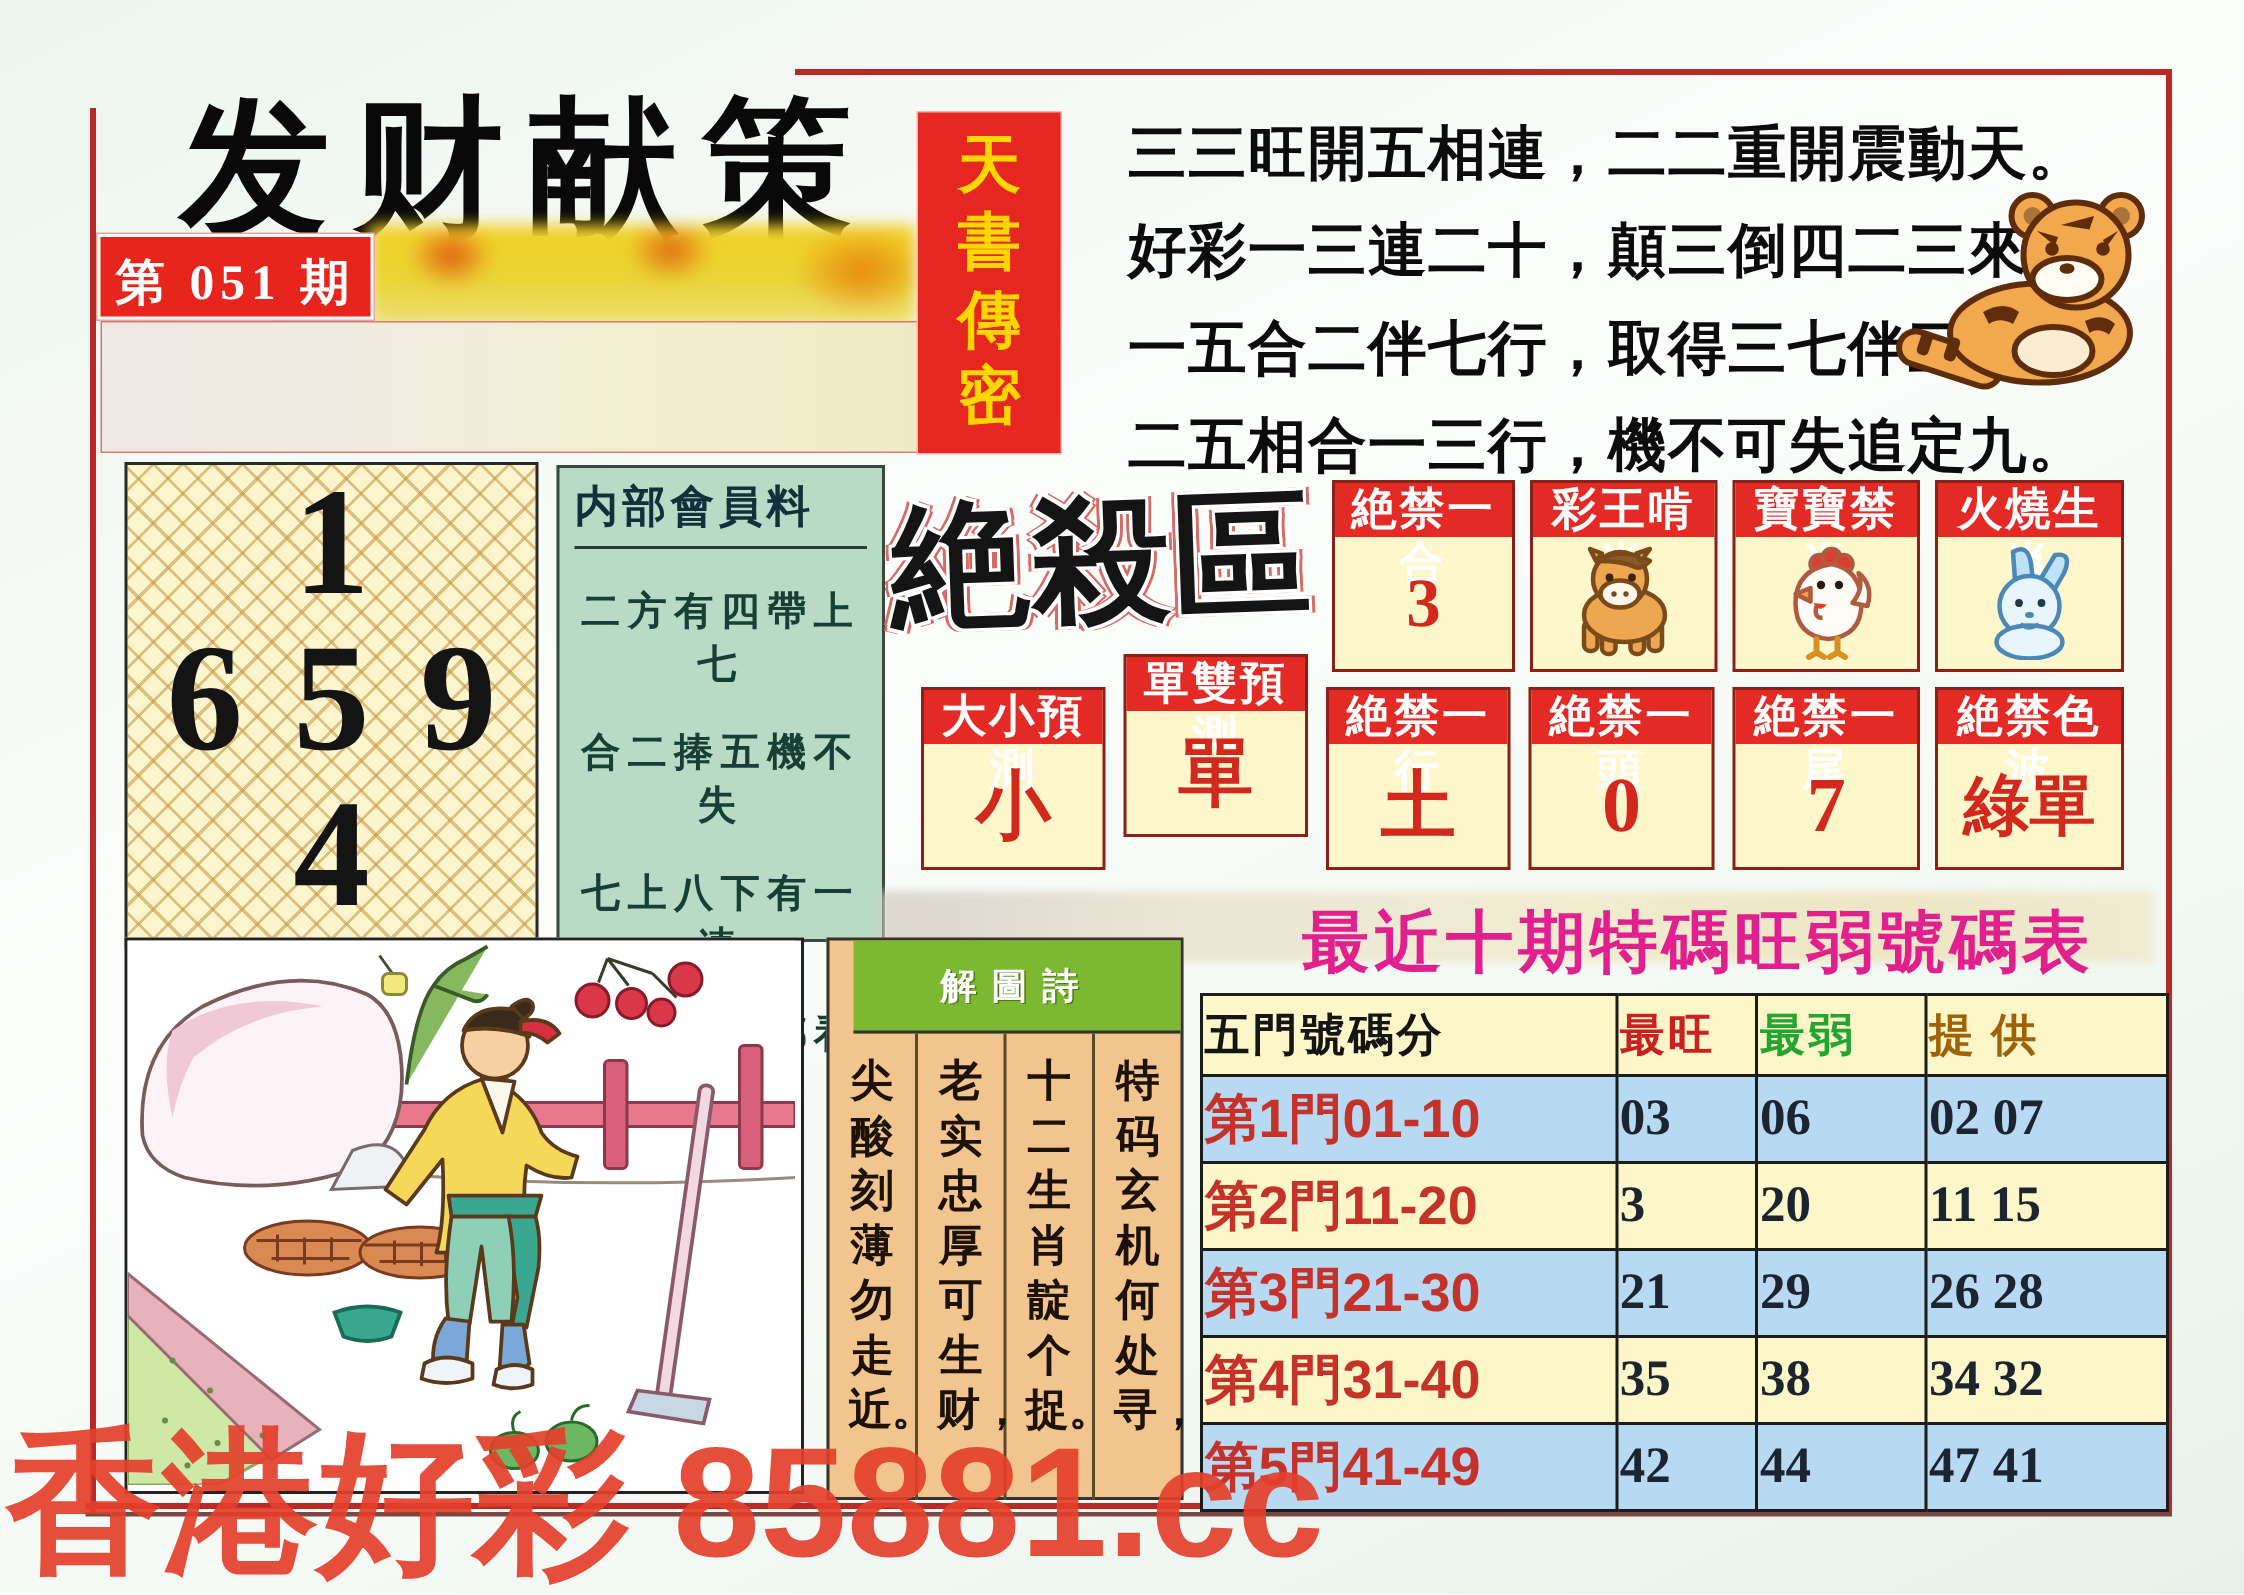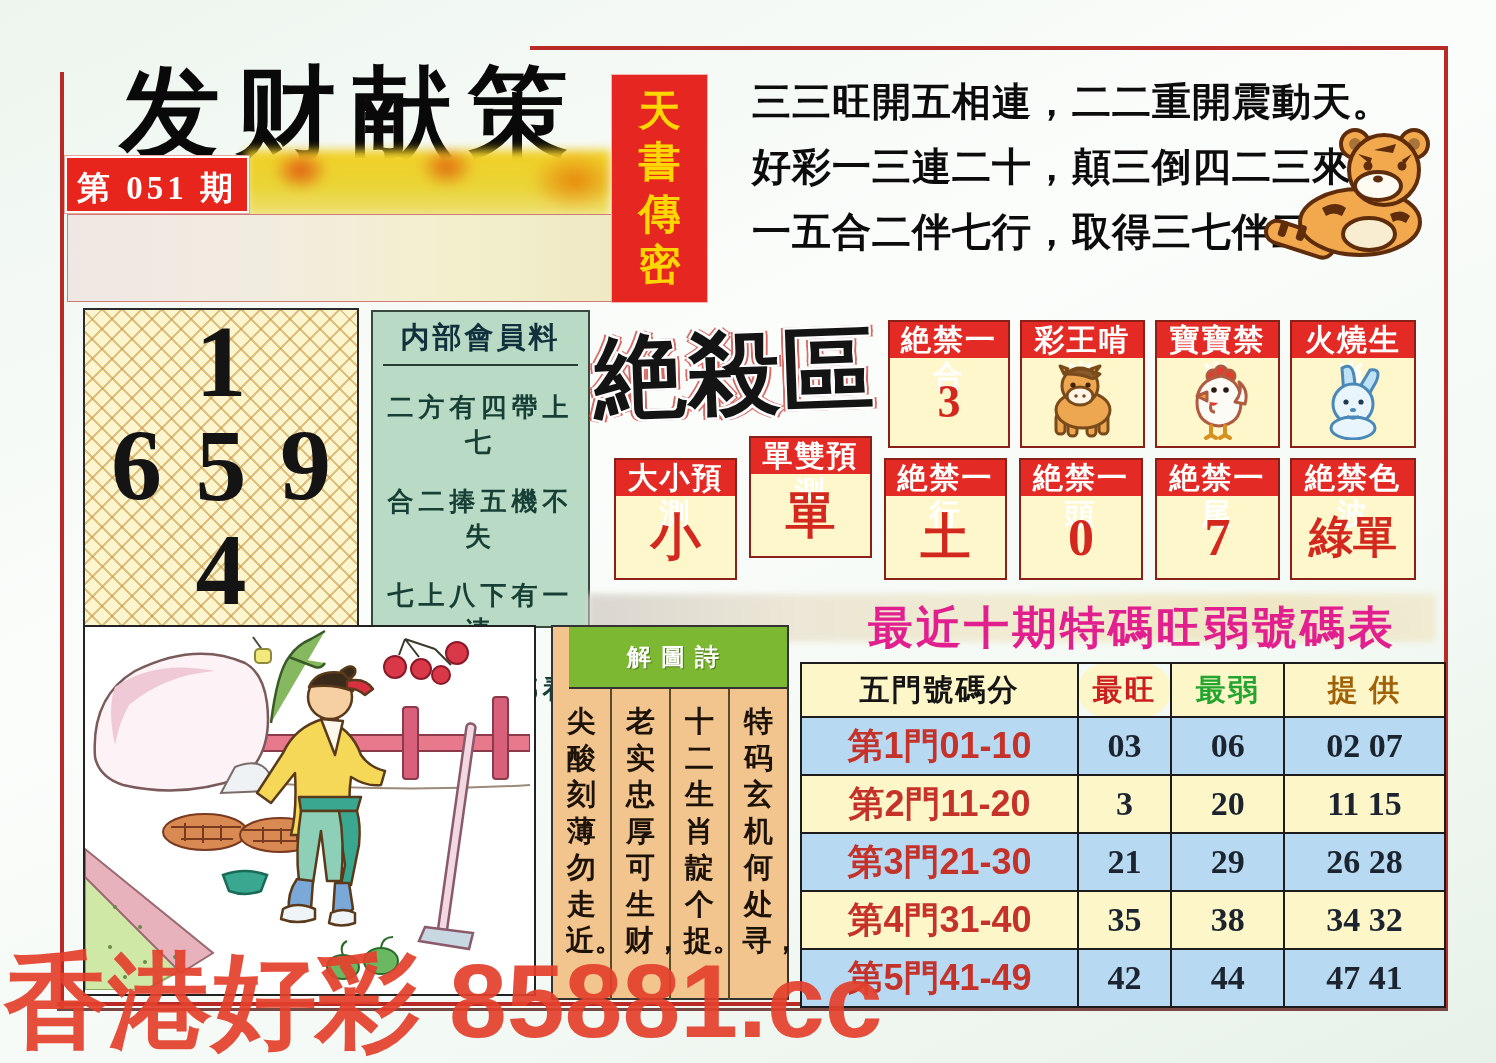--- a/index.html
+++ b/index.html
@@ -35,40 +35,40 @@
 
   
   .hatch-box{left:83px;top:308px;width:272px;height:320px;border:2px solid #2a2a2a;
       background-color:#fcf5cd;
       background-image:repeating-linear-gradient(45deg,rgba(201,148,62,.55) 0 2px,transparent 2px 14px),
                        repeating-linear-gradient(-45deg,rgba(201,148,62,.55) 0 2px,transparent 2px 14px);}
   .bignum{position:absolute;font-size:102px;line-height:.95;color:#141414;font-weight:bold;}
 
   .member-box{left:371px;top:310px;width:219px;height:318px;border:2px solid #39493d;
       background:#b9dac5;box-sizing:border-box;padding:6px 10px;}
-  .member-title{font-size:29px;font-weight:bold;color:#10303c;text-align:center;letter-spacing:3px;
+  .member-title{font-size:29px;font-weight:bold;color:#10303c;text-align:left;letter-spacing:3px;
       border-bottom:2px solid #2c3c34;padding-bottom:6px;}
   .member-line{font-size:26px;color:#173f35;font-weight:bold;letter-spacing:5px;margin-top:24px;text-align:center;}
 
   
   .kz-title{left:594px;top:328px;font-size:92px;font-weight:900;color:#141414;letter-spacing:2px;
       transform:rotate(-2deg);line-height:1;
       text-shadow:2px 0 0 #fff,-2px 0 0 #fff,0 2px 0 #fff,0 -2px 0 #fff,2px 2px 0 #fff,
                   -2px -2px 0 #fff,2px -2px 0 #fff,-2px 2px 0 #fff,
                   4px 2px 0 #d86a66,-4px -2px 0 #d86a66,4px -2px 0 #d86a66,-4px 2px 0 #d86a66;}
   .pbox{position:absolute;border:2px solid #8a2018;background:#fdf7cb;box-sizing:border-box;}
   .pbox .ph{background:#e32a24;color:#fff;text-align:center;font-weight:bold;
       font-size:30px;letter-spacing:2px;height:36px;line-height:36px;}
   .pbox .pv{display:flex;align-items:center;justify-content:center;color:#d3281e;font-weight:bold;}
 
   
   .tbl-title{left:812px;top:598px;width:640px;text-align:center;font-family:"Liberation Sans",sans-serif;
       font-weight:900;font-size:45px;color:#e21f8e;letter-spacing:3px;white-space:nowrap;}
   table.hot{position:absolute;left:800px;top:662px;width:646px;border-collapse:collapse;}
-  table.hot td{border:2px solid #1c1c1c;text-align:center;vertical-align:middle;}
+  table.hot td{border:2px solid #1c1c1c;vertical-align:middle;}
   table.hot tr.hdr td{background:#fdf6c8;height:50px;font-size:30px;font-weight:bold;letter-spacing:2px;}
   table.hot tr.data td{height:54px;font-size:34px;font-weight:bold;color:#1c2430;}
   table.hot tr.blue td{background:#b7d9f2;}
   table.hot tr.yellow td{background:#fdf6c8;}
   td.rowlabel{color:#c5322a !important;font-size:36px !important;font-family:"Liberation Sans",sans-serif;}
   .h-name{color:#151515;} .h-hot{color:#cc2020;} .h-weak{color:#23a52f;} .h-prov{color:#a16207;}
 
   
   .cartoon-box{left:83px;top:625px;width:449px;height:367px;border:2px solid #222;background:#fff;}
   .riddle-box{left:551px;top:625px;width:238px;height:375px;border:2px solid #333;box-sizing:border-box;background:#f2c48e;}
@@ -102,20 +102,21 @@
     <span>第 051 期</span>
   </div>
   <div class="abs censor-white"></div>
   <div class="abs banner">
     <div class="vstack">天書傳密</div>
   </div>
 
   <div class="abs poem-line" style="top:75px;">三三旺開五相連，二二重開震動天。</div>
   <div class="abs poem-line" style="top:140px;">好彩一三連二十，顛三倒四二三來。</div>
   <div class="abs poem-line" style="top:205px;">一五合二伴七行，取得三七伴三走。</div>
+  <div class="abs poem-line" style="top:270px;">二五相合一三行，機不可失追定九。</div>
 
   <svg class="abs" style="left:1262px;top:122px;" width="182" height="142" viewBox="0 0 182 142">
     <g stroke="#5f2d0c" stroke-width="4" stroke-linejoin="round">
       <rect x="8" y="96" width="70" height="22" rx="11" fill="#f2a94e" transform="rotate(18 8 96)"></rect>
       <ellipse cx="98" cy="100" rx="60" ry="33" fill="#f2a94e"></ellipse>
       <ellipse cx="107" cy="112" rx="26" ry="16" fill="#f8edd0"></ellipse>
       <circle cx="93" cy="22" r="14" fill="#f2a94e"></circle>
       <circle cx="152" cy="22" r="14" fill="#f2a94e"></circle>
       <circle cx="93" cy="22" r="6" fill="#a8743a" stroke="none"></circle>
       <circle cx="152" cy="22" r="6" fill="#a8743a" stroke="none"></circle>
@@ -247,21 +248,21 @@
     <div class="pv" style="height:82px;font-size:44px;">綠單</div>
   </div>
 
   <div class="abs censor-mid"></div>
 
   <div class="abs tbl-title">最近十期特碼旺弱號碼表</div>
   <table class="hot">
     <tbody>
         <tr class="hdr">
       <td style="width:43%;" class="h-name">五門號碼分</td>
-      <td style="width:14.5%;border-radius:27px;" class="h-hot">最旺</td>
+      <td style="width:14.5%;" class="h-hot">最旺</td>
       <td style="width:17.5%;" class="h-weak">最弱</td>
       <td style="width:25%;" class="h-prov">提  供</td>
     </tr>
     <tr class="data blue">
       <td class="rowlabel">第1門01-10</td>
       <td>03</td>
       <td>06</td>
       <td>02 07</td>
     </tr>
     <tr class="data yellow">

